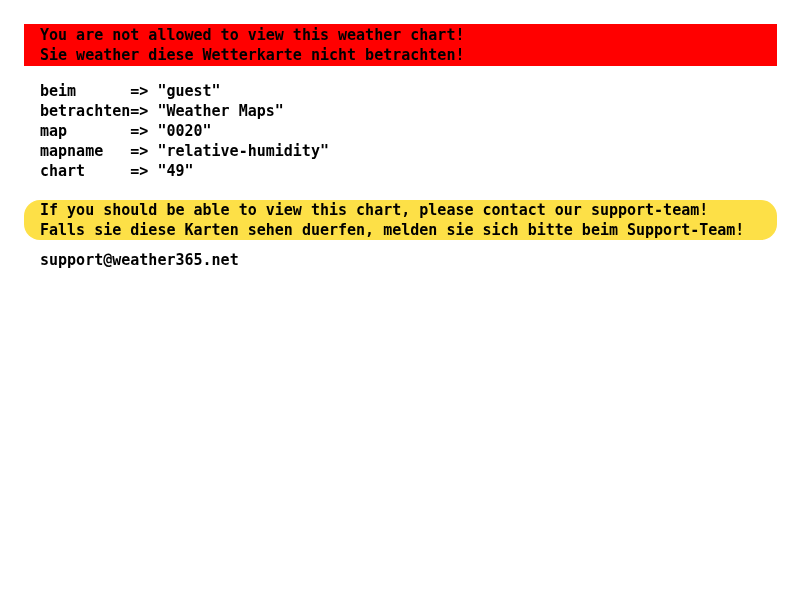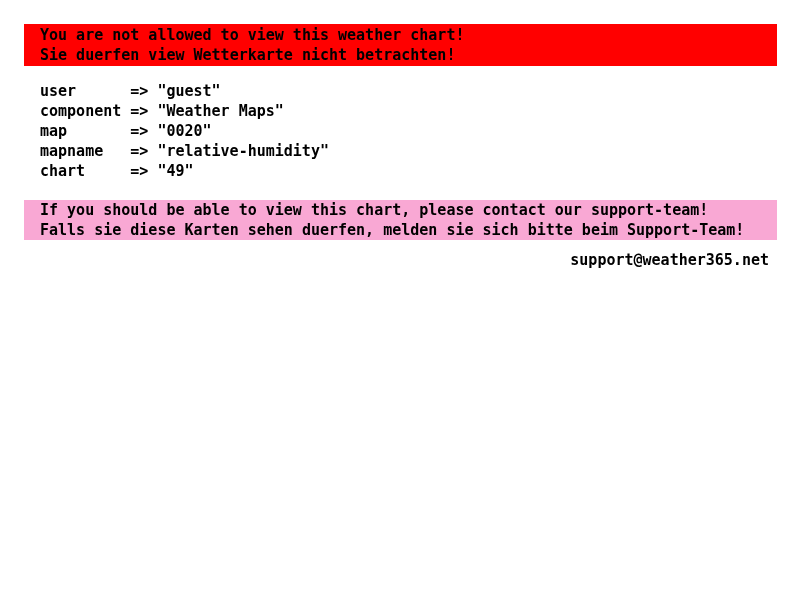--- a/index.html
+++ b/index.html
@@ -53,51 +53,51 @@
   .param-arrow {
     display: inline-block;
     width: 3ch;
   }
   .footer {
     position: absolute;
     left: 40px;
     top: 250px;
     width: 729px;
     display: flex;
-    justify-content: flex-end;
+    justify-content: space-between;
     white-space: nowrap;
     gap: 43px;
   }
 </style>
 </head>
 <body>
 
 <div class="banner banner-denied" style="background-color: rgb(255, 0, 0);">
   <div>You are not allowed to view this weather chart!</div>
-  <div>Sie duerfen view Wetterkarte nicht betrachten!</div>
+  <div>Sie weather diese Wetterkarte nicht betrachten!</div>
 </div>
 
 <div class="params">
   <div class="param-row">
-    <span class="param-key">user</span><span class="param-arrow">=&gt;</span><span class="param-value">"guest"</span>
+    <span class="param-key">beim</span><span class="param-arrow">=&gt;</span><span class="param-value">"guest"</span>
   </div>
   <div class="param-row">
-    <span class="param-key">component</span><span class="param-arrow">=&gt;</span><span class="param-value">"Weather Maps"</span>
+    <span class="param-key">betrachten</span><span class="param-arrow">=&gt;</span><span class="param-value">"Weather Maps"</span>
   </div>
   <div class="param-row">
     <span class="param-key">map</span><span class="param-arrow">=&gt;</span><span class="param-value">"0020"</span>
   </div>
   <div class="param-row">
     <span class="param-key">mapname</span><span class="param-arrow">=&gt;</span><span class="param-value">"relative-humidity"</span>
   </div>
   <div class="param-row">
     <span class="param-key">chart</span><span class="param-arrow">=&gt;</span><span class="param-value">"49"</span>
   </div>
 </div>
 
-<div class="banner banner-contact" style="background-color: #f9a8d4;">
+<div class="banner banner-contact" style="background-color: #fde047; border-radius: 16px;">
   <div>If you should be able to view this chart, please contact our support-team!</div>
   <div>Falls sie diese Karten sehen duerfen, melden sie sich bitte beim Support-Team!</div>
 </div>
 
 <div class="footer">
   <span>support@weather365.net</span>
 </div>
 
 </body></html>

